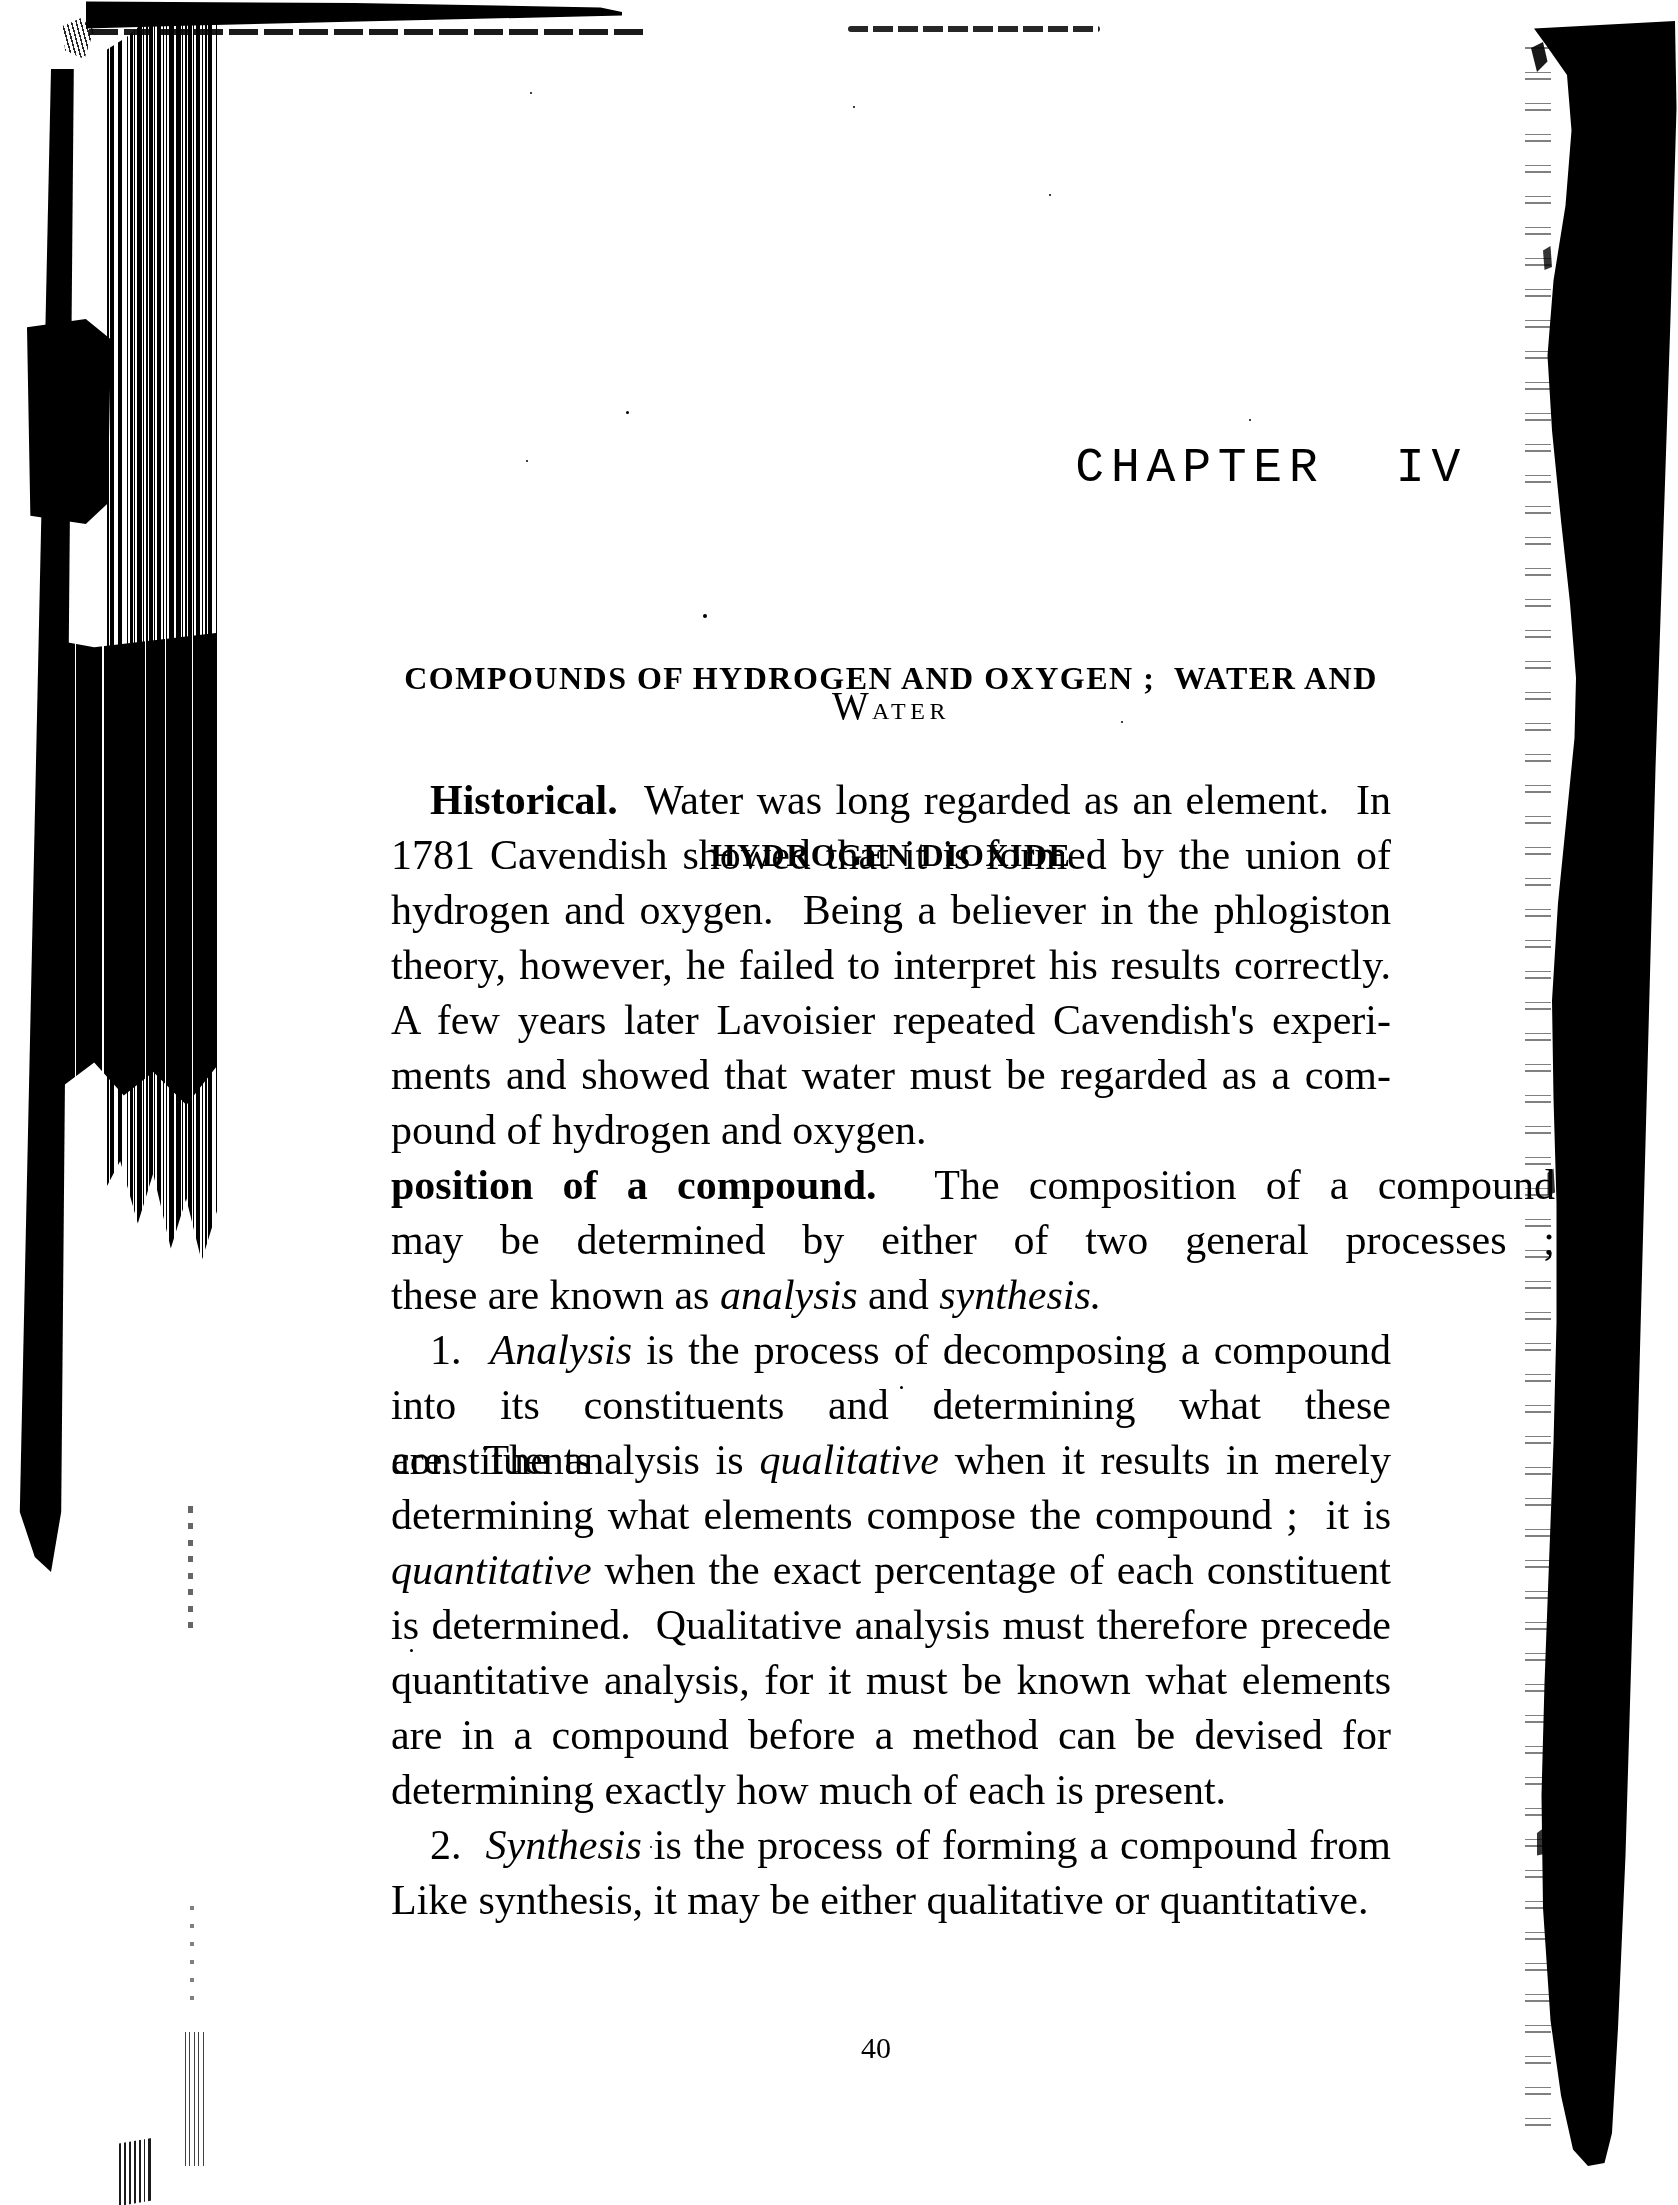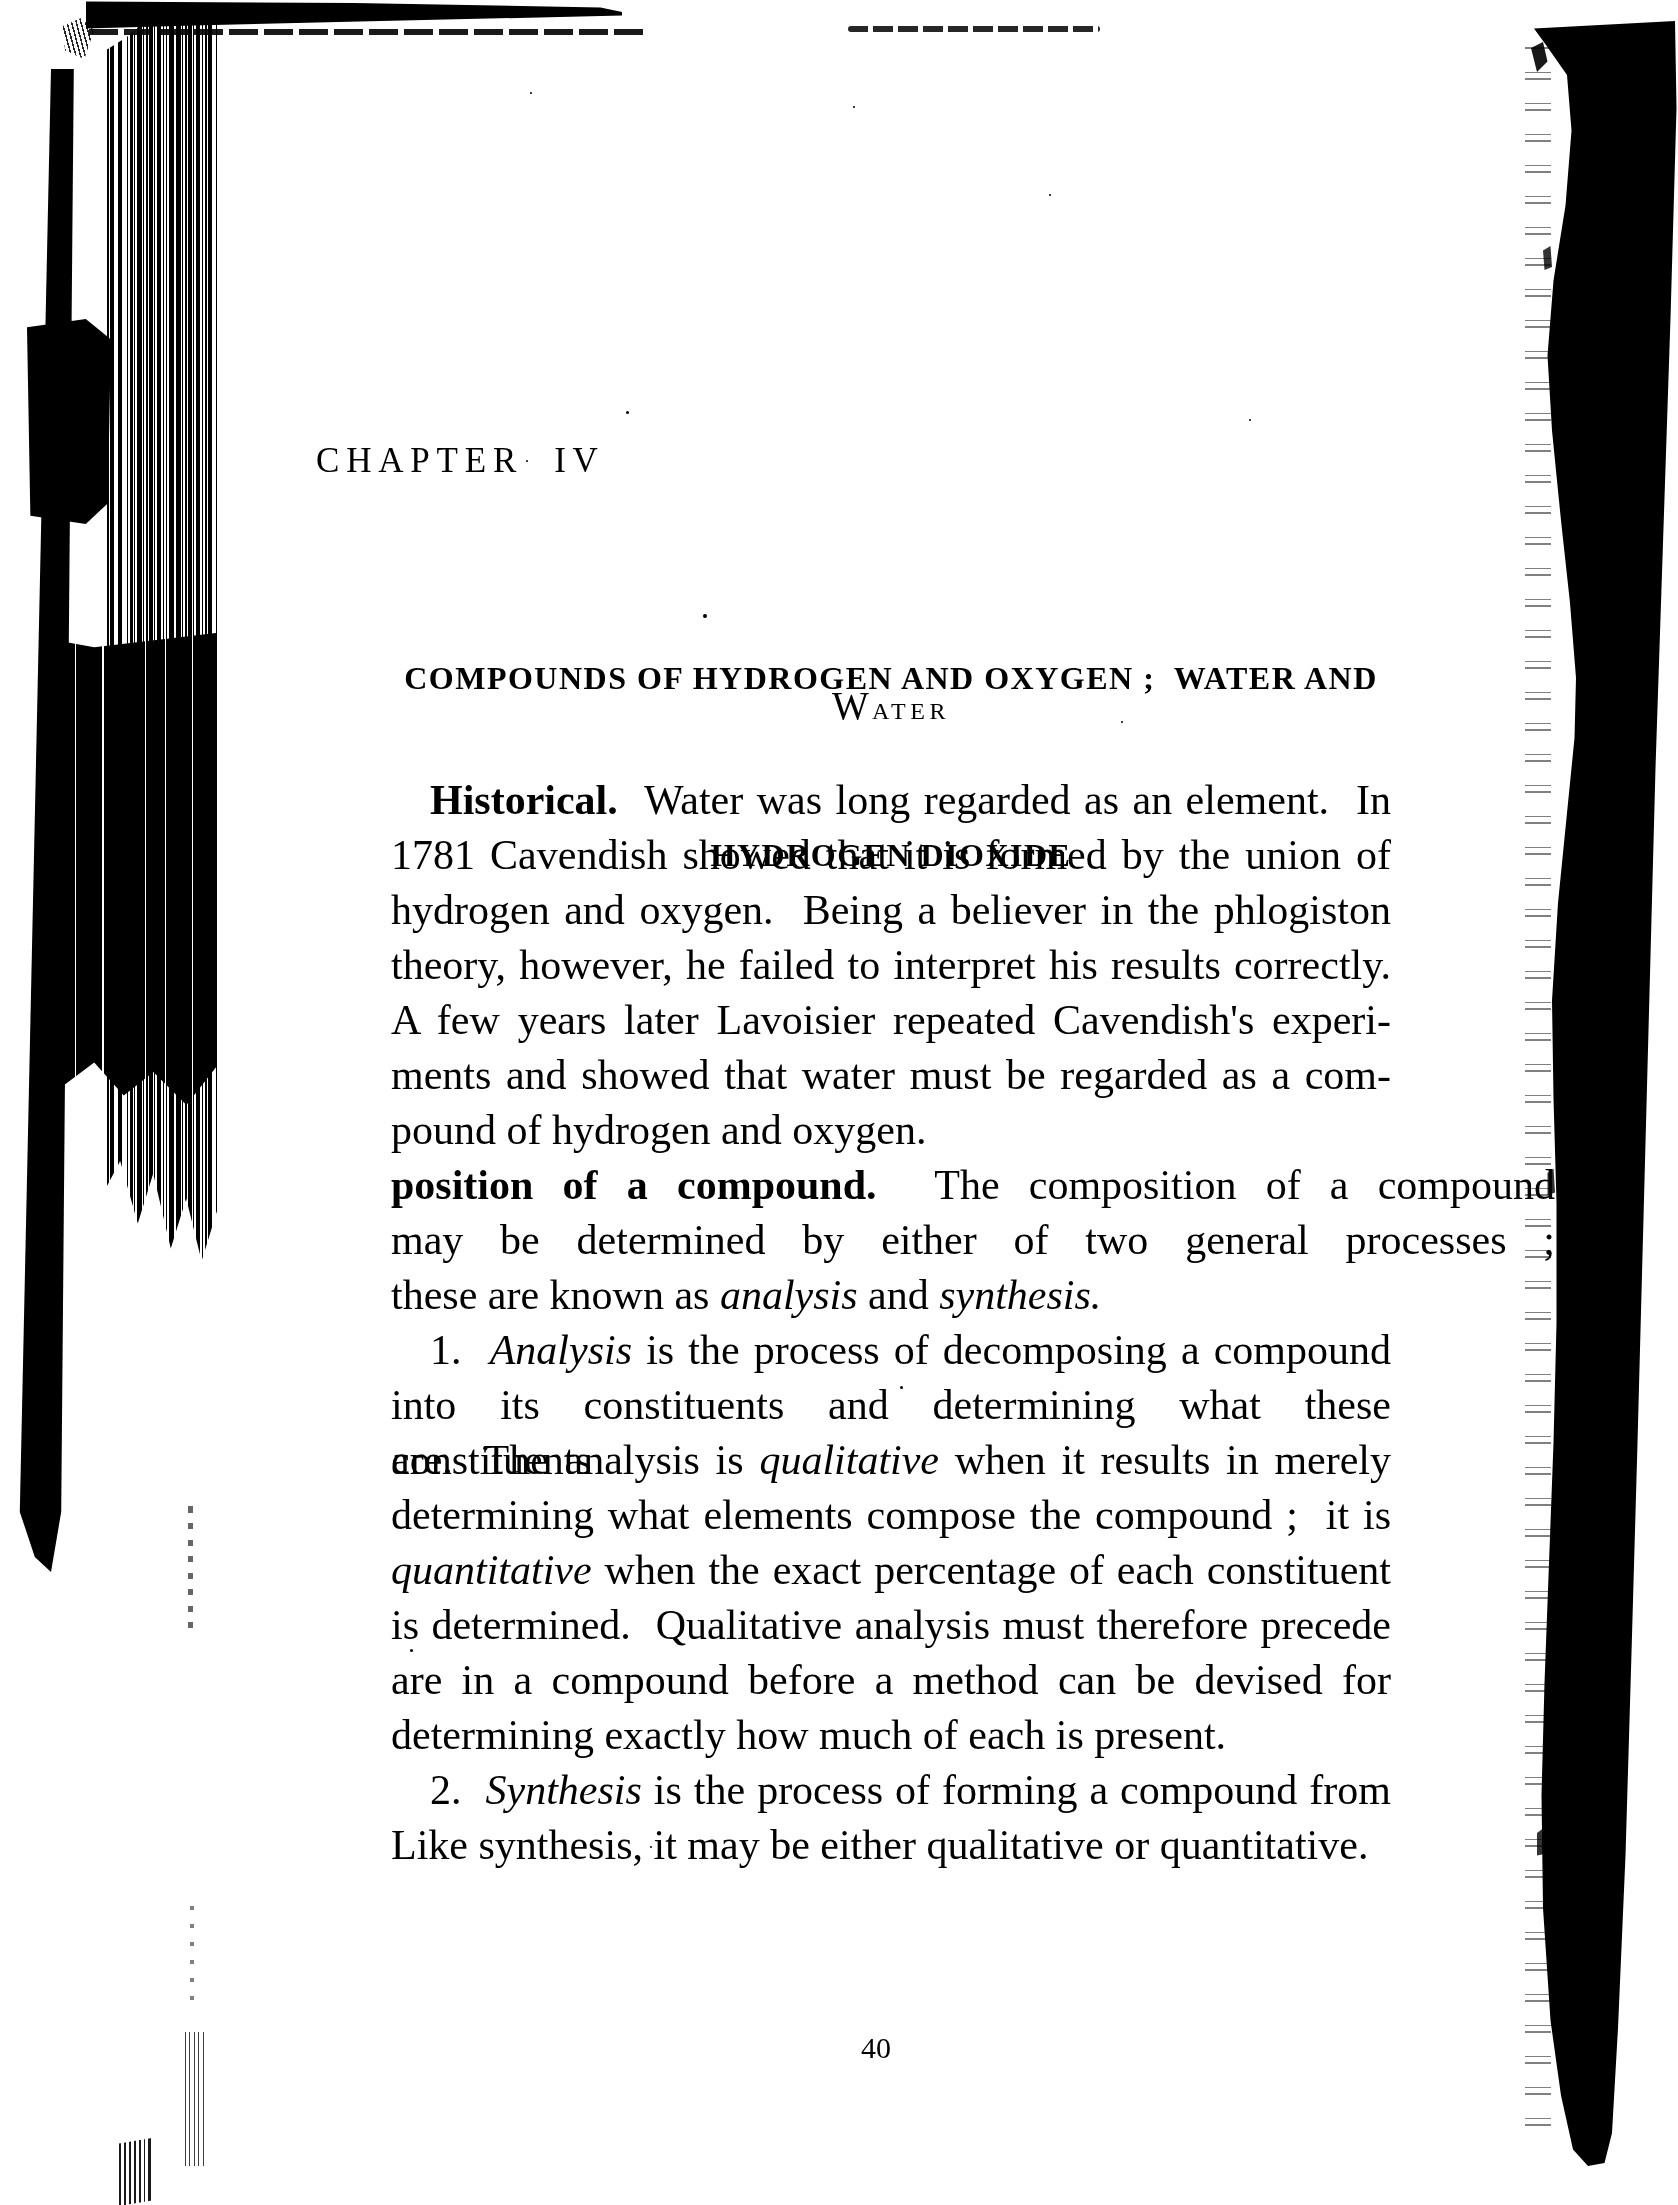--- a/index.html
+++ b/index.html
@@ -9,21 +9,21 @@
     font-family:"Liberation Serif","DejaVu Serif",serif;
     color:#000;
     position:relative;
     overflow:hidden;
   }
   #page{position:absolute;inset:0;}
 
   
   #chapter{
     position:absolute;top:441px;left:316px;width:1151px;
-    text-align:left;font-size:35px;letter-spacing:6.8px;white-space:pre-wrap;
+    text-align:right;font-size:48px;letter-spacing:6.8px;white-space:pre-wrap;font-family:Liberation Mono, monospace;
   }
   #title{
     position:absolute;top:531px;left:278px;width:1226px;
     text-align:center;font-weight:bold;font-size:32px;line-height:59px;
     letter-spacing:1.5px;white-space:pre-wrap;
   }
   #water{
     position:absolute;top:683px;left:391px;width:1000px;
     text-align:center;letter-spacing:3px;
   }
@@ -153,20 +153,21 @@
       <div class="line last"><span class="seg-r">pound of hydrogen and oxygen.</span></div>
       <div class="line wide"><span class="seg-b">position of a compound.</span><span class="seg-r">  The composition of a compound</span></div>
       <div class="line wide"><span class="seg-r">may be determined by either of two general processes ;</span></div>
       <div class="line last"><span class="seg-r">these are known as </span><span class="seg-i">analysis</span><span class="seg-r"> and </span><span class="seg-i">synthesis.</span></div>
       <div class="line indent"><span class="seg-r">1.  </span><span class="seg-i">Analysis</span><span class="seg-r"> is the process of decomposing a compound</span></div>
       <div class="line"><span class="seg-r">into its constituents and determining what these constituents</span></div>
       <div class="line"><span class="seg-r">are.  The analysis is </span><span class="seg-i">qualitative</span><span class="seg-r"> when it results in merely</span></div>
       <div class="line"><span class="seg-r">determining what elements compose the compound ;  it is</span></div>
       <div class="line"><span class="seg-i">quantitative</span><span class="seg-r"> when the exact percentage of each constituent</span></div>
       <div class="line"><span class="seg-r">is determined.  Qualitative analysis must therefore precede</span></div>
+      <div class="line"><span class="seg-r">quantitative analysis, for it must be known what elements</span></div>
       <div class="line"><span class="seg-r">are in a compound before a method can be devised for</span></div>
       <div class="line last"><span class="seg-r">determining exactly how much of each is present.</span></div>
       <div class="line indent"><span class="seg-r">2.  </span><span class="seg-i">Synthesis</span><span class="seg-r"> is the process of forming a compound from</span></div>
       <div class="line last"><span class="seg-r">Like synthesis, it may be either qualitative or quantitative.</span></div>
     </div>
 
   <div id="pagenum">40</div>
 
   <div class="artifact" id="topbar"></div>
   <div class="artifact" id="topline1"></div>

